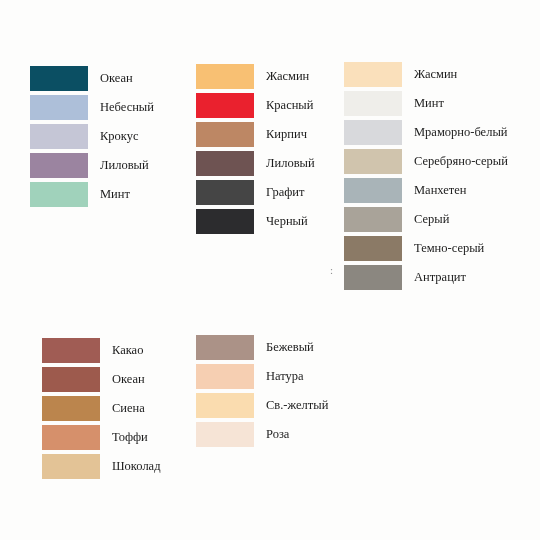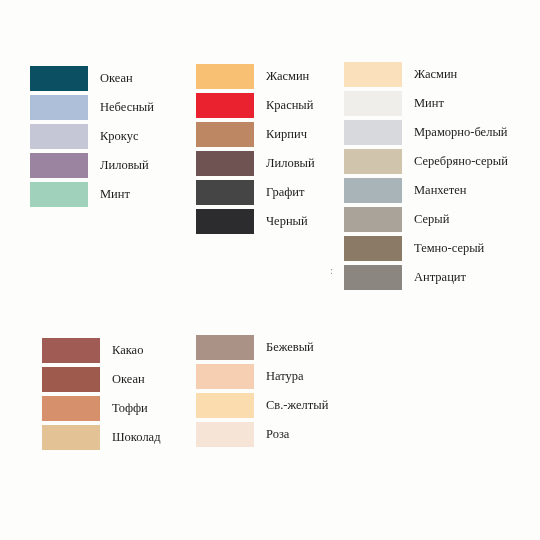--- a/index.html
+++ b/index.html
@@ -161,20 +161,24 @@
   <div class="palette-group" id="group-earth">
       <div class="swatch-row">
         <div class="swatch" title="#a05c54" style="background: rgb(160, 92, 84);"></div>
         <span class="swatch-label">Какао</span>
       </div>
       <div class="swatch-row">
         <div class="swatch" title="#9d5a4d" style="background: rgb(157, 90, 77);"></div>
         <span class="swatch-label">Океан</span>
       </div>
       <div class="swatch-row">
+        <div class="swatch" title="#bb854d" style="background: rgb(187, 133, 77);"></div>
+        <span class="swatch-label">Сиена</span>
+      </div>
+      <div class="swatch-row">
         <div class="swatch" title="#d6906b" style="background: rgb(214, 144, 107);"></div>
         <span class="swatch-label">Тоффи</span>
       </div>
       <div class="swatch-row">
         <div class="swatch" title="#e3c396" style="background: rgb(227, 195, 150);"></div>
         <span class="swatch-label">Шоколад</span>
       </div>
     </div>
 
   <div class="palette-group" id="group-pastel">

